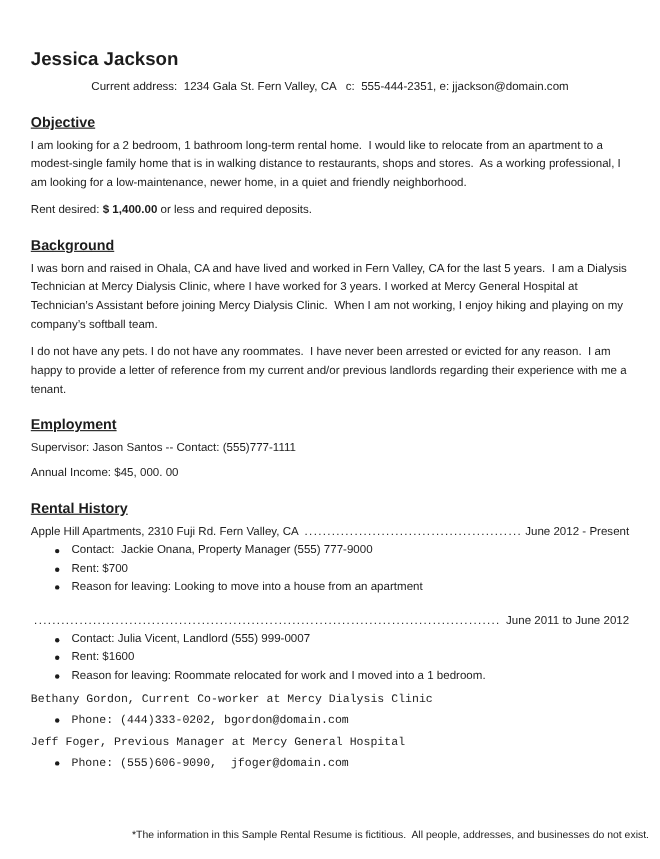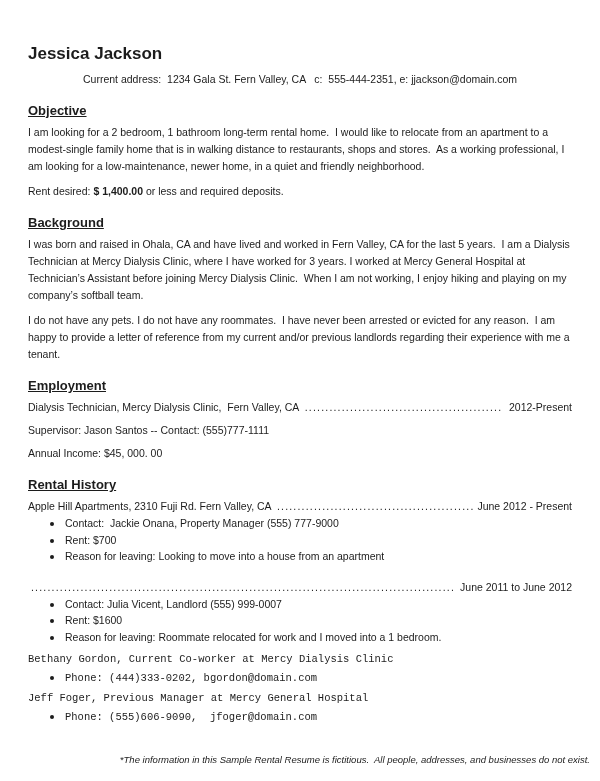--- a/index.html
+++ b/index.html
@@ -84,46 +84,40 @@
 
   .ref-entry{margin:0 0 3px 0;font-family:Liberation Mono, monospace;}
   .ref-person{margin:0 0 2px 0; white-space:pre-wrap;}
   .ref-entry .bullet-row{line-height:17px; margin-bottom:1px;}
 
   .footer-note{
     position:absolute;
     right:10px;
     bottom:13px;
     font-size:9.5px;
-    font-style:italic;
     white-space:pre-wrap;
   }
 </style>
 </head>
 <body>
 
 <div class="page">
 
   <h1 class="doc-title">Jessica Jackson</h1>
   <div class="contact-line">Current address:  1234 Gala St. Fern Valley, CA   c:  555-444-2351, e: jjackson@domain.com</div>
 
   <div class="section-heading">Objective</div>
   <p class="para">I am looking for a 2 bedroom, 1 bathroom long-term rental home.  I would like to relocate from an apartment to a modest-single family home that is in walking distance to restaurants, shops and stores.  As a working professional, I am looking for a low-maintenance, newer home, in a quiet and friendly neighborhood.</p>
   <p class="para"><span>Rent desired: </span><span class="bold">$ 1,400.00</span><span> or less and required deposits.</span></p>
 
   <div class="section-heading">Background</div>
   <p class="para">I was born and raised in Ohala, CA and have lived and worked in Fern Valley, CA for the last 5 years.  I am a Dialysis Technician at Mercy Dialysis Clinic, where I have worked for 3 years. I worked at Mercy General Hospital at Technician’s Assistant before joining Mercy Dialysis Clinic.  When I am not working, I enjoy hiking and playing on my company’s softball team.</p>
   <p class="para">I do not have any pets. I do not have any roommates.  I have never been arrested or evicted for any reason.  I am happy to provide a letter of reference from my current and/or previous landlords regarding their experience with me a tenant.</p>
 
   <div class="section-heading">Employment</div>
-  <div class="leaderline">
-    <span class="leader-left">Dialysis Technician, Mercy Dialysis Clinic,  Fern Valley, CA </span>
-    <span class="dots"></span>
-    <span class="leader-right"> 2012-Present</span>
-  </div>
   <p class="emp-line">Supervisor: Jason Santos -- Contact: (555)777-1111</p>
   <p class="emp-line">Annual Income: $45, 000. 00</p>
 
   <div class="section-heading">Rental History</div>
 
   <div class="rental-entry">
     <div class="leaderline">
       <span class="leader-left">Apple Hill Apartments, 2310 Fuji Rd. Fern Valley, CA </span>
       <span class="dots"></span>
       <span class="leader-right">June 2012 - Present</span>

